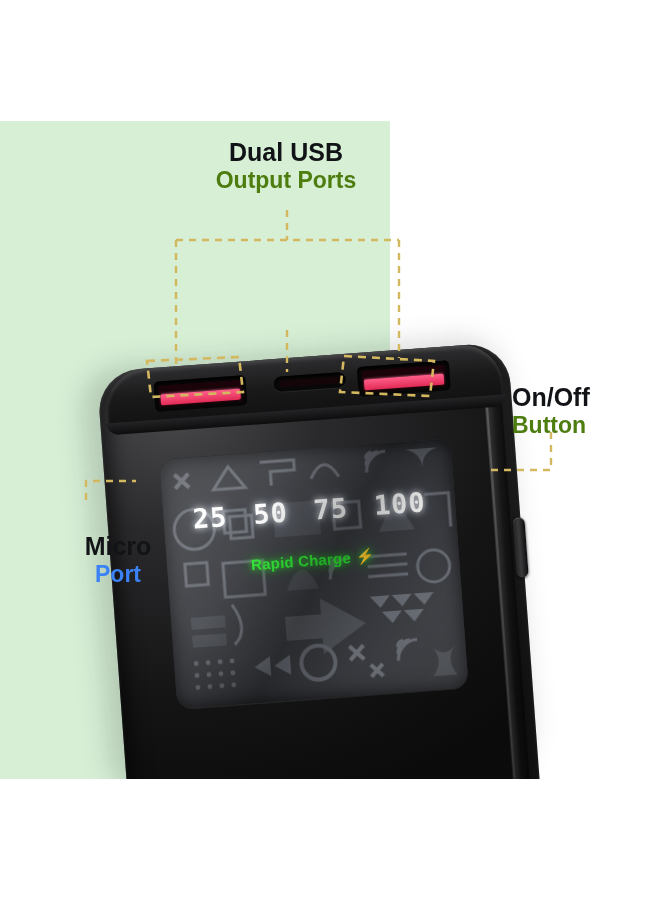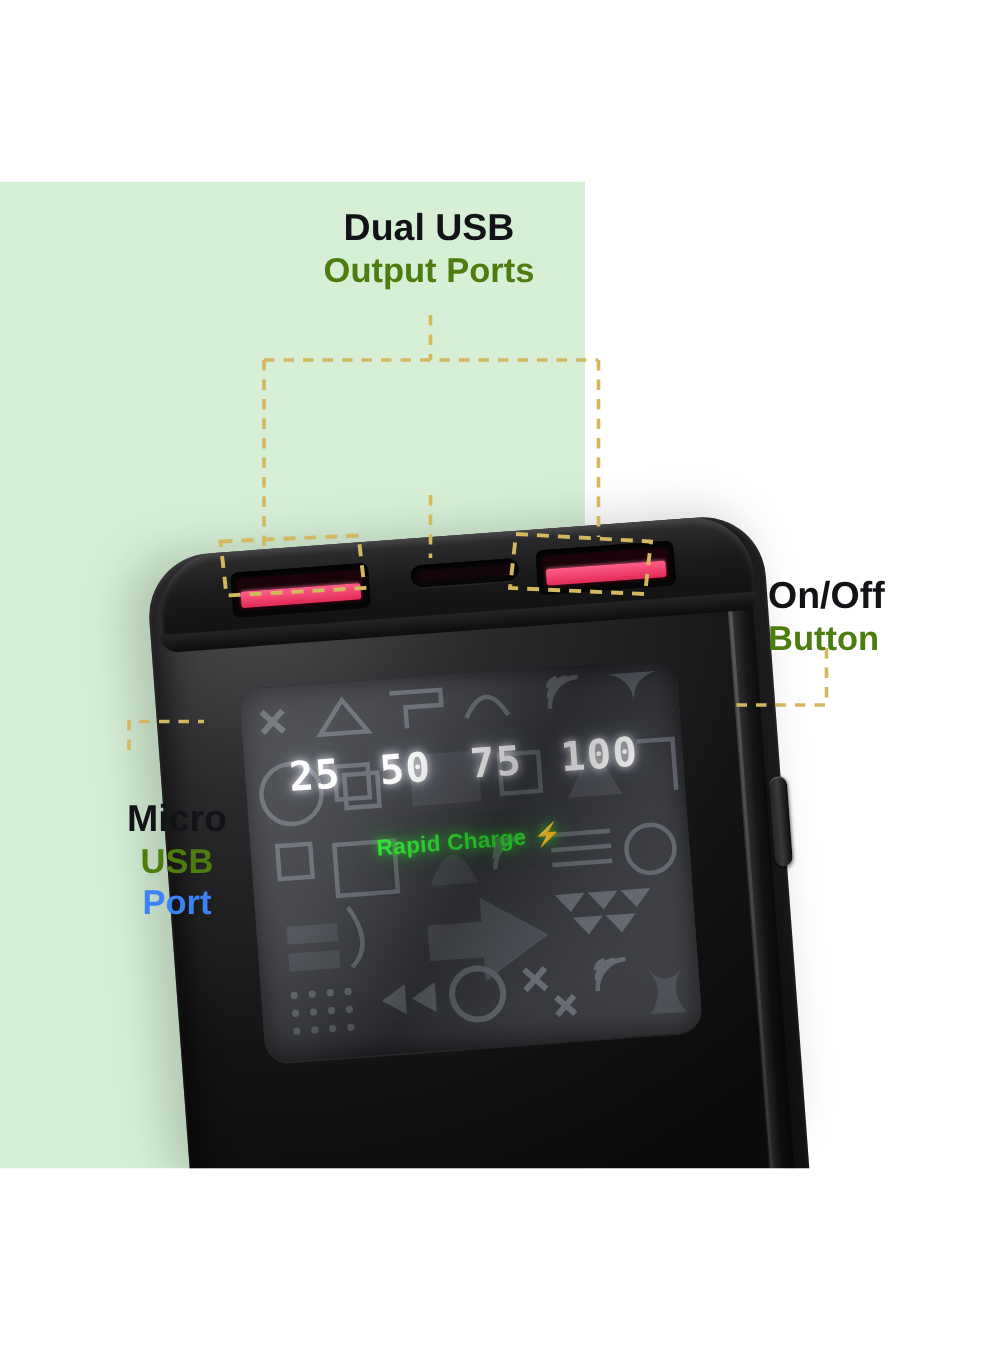--- a/index.html
+++ b/index.html
@@ -274,17 +274,16 @@
   </div>
 
 
   <div class="label right" id="label-onoff">
     <span class="l1">On/Off</span>
     <span class="l2">Button</span>
   </div>
 
   <div class="label center" id="label-micro">
     <span class="l1">Micro</span>
-    <span class="l2">USB</span>
     <span class="l3">Port</span>
   </div>
 
 </div>
 
 </body></html>

